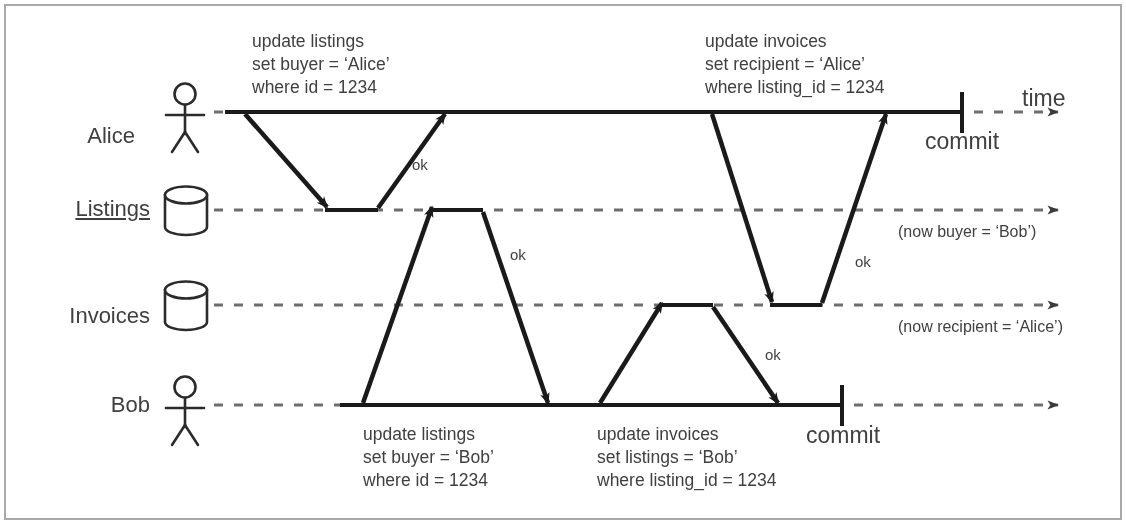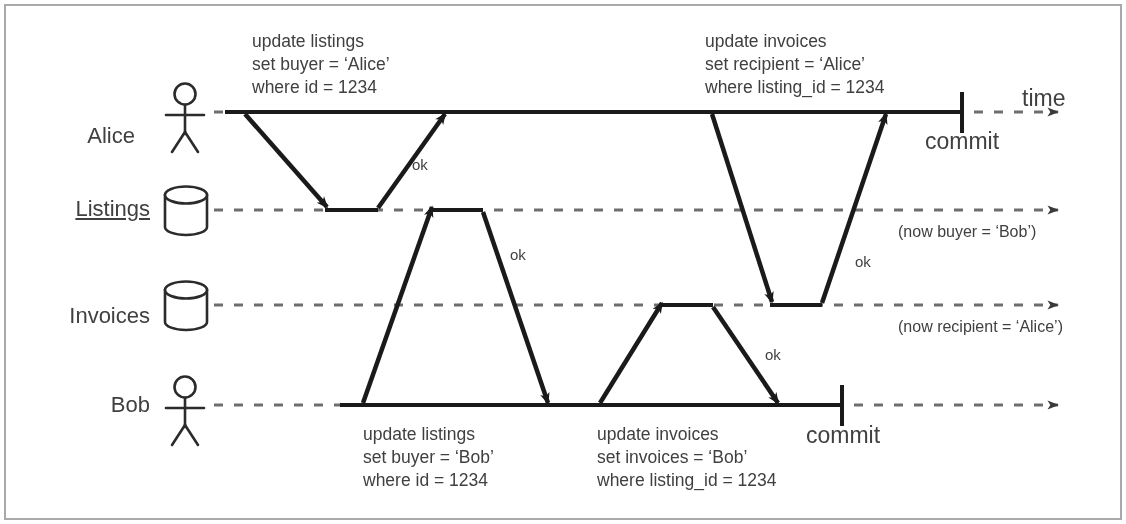--- a/index.html
+++ b/index.html
@@ -156,21 +156,21 @@
 
   <div class="lbl sql" style="left:705px; top:30px;">update invoices</div>
   <div class="lbl sql" style="left:705px; top:53px;">set recipient = ‘Alice’</div>
   <div class="lbl sql" style="left:705px; top:76px;">where listing_id = 1234</div>
 
   <div class="lbl sql" style="left:363px; top:423px;">update listings</div>
   <div class="lbl sql" style="left:363px; top:446px;">set buyer = ‘Bob’</div>
   <div class="lbl sql" style="left:363px; top:469px;">where id = 1234</div>
 
   <div class="lbl sql" style="left:597px; top:423px;">update invoices</div>
-  <div class="lbl sql" style="left:597px; top:446px;">set invoices = ‘Bob’</div>
+  <div class="lbl sql" style="left:597px; top:446px;">set listings = ‘Bob’</div>
   <div class="lbl sql" style="left:597px; top:469px;">where listing_id = 1234</div>
 
   <div class="lbl ok" style="left:412px; top:155px;">ok</div>
   <div class="lbl ok" style="left:510px; top:245px;">ok</div>
   <div class="lbl ok" style="left:765px; top:345px;">ok</div>
   <div class="lbl ok" style="left:855px; top:252px;">ok</div>
 
   <div class="lbl commit" style="left:925px; top:127px;">commit</div>
   <div class="lbl commit" style="left:806px; top:421px;">commit</div>
 

